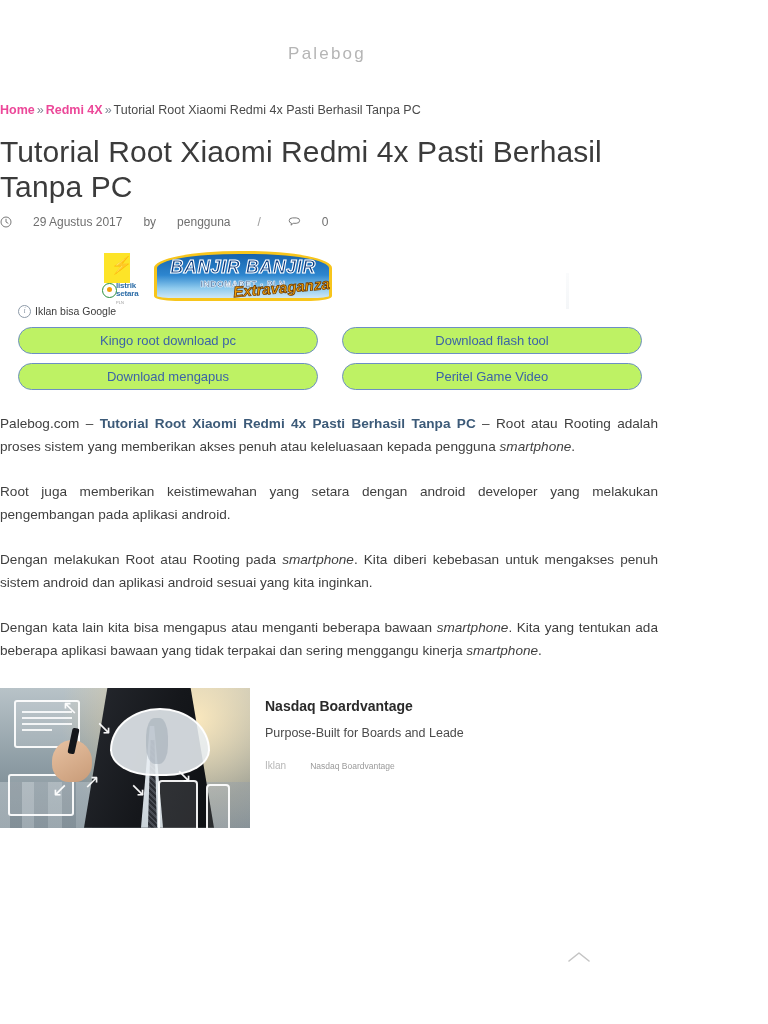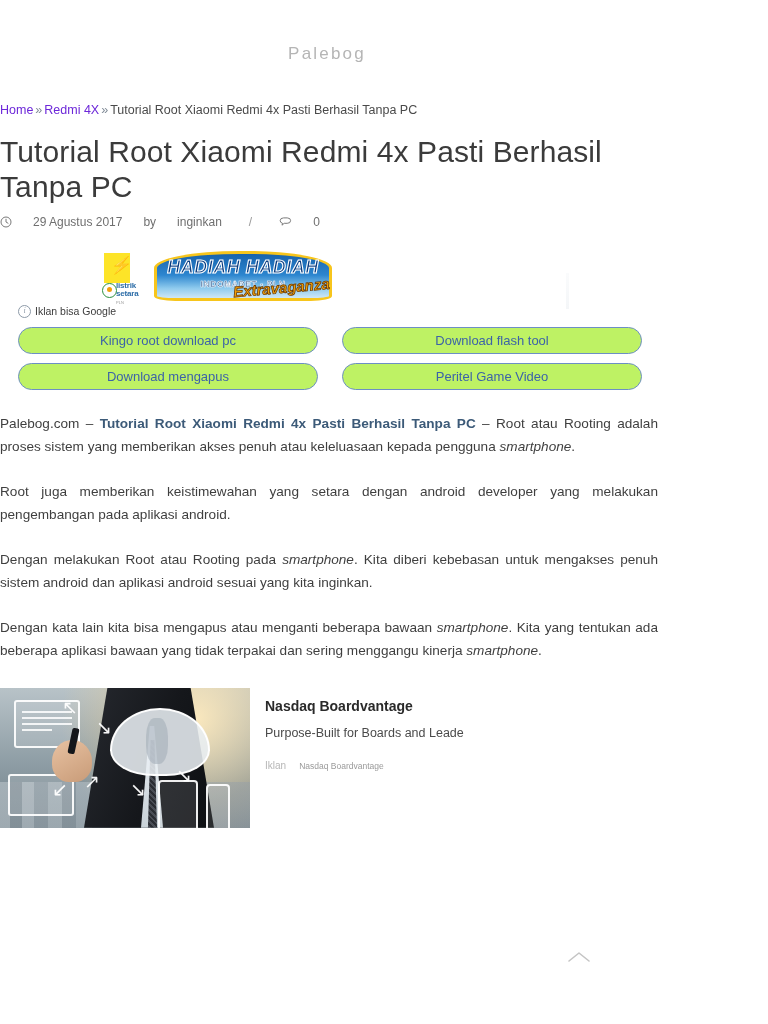--- a/index.html
+++ b/index.html
@@ -43,22 +43,23 @@
 
   
   .breadcrumb {
     font-size: 12.5px;
     color: #5b6570;
     line-height: 1.4;
     margin-bottom: 14px;
     white-space: nowrap;
   }
   .breadcrumb a {
-    color: #6d28d9;
+    color: #ec4899;
     text-decoration: none;
+    font-weight: bold;
   }
   .breadcrumb .sep {
     color: #7d8894;
     padding: 0 2px;
   }
   .breadcrumb .current {
     color: #4a4a4a;
   }
 
   
@@ -410,21 +411,21 @@
     margin-bottom: 12px;
   }
   .ad-sub {
     font-size: 12.5px;
     color: #4a4a4a;
     margin-bottom: 20px;
   }
   .ad-foot {
     display: flex;
     align-items: baseline;
-    gap: 13px;
+    gap: 24px;
   }
   .ad-foot .tag {
     font-size: 10px;
     color: #b6b6b6;
   }
   .ad-foot .adv {
     font-size: 8.5px;
     color: #9a9a9a;
   }
 
@@ -458,21 +459,21 @@
 
     <div class="post-meta">
       <span class="icon">
         <svg width="12" height="12" viewBox="0 0 12 12">
           <circle cx="6" cy="6" r="5" fill="none" stroke="#7a7a7a" stroke-width="1"></circle>
           <path d="M6 3.2 V6 L8 7.2" fill="none" stroke="#7a7a7a" stroke-width="1" stroke-linecap="round"></path>
         </svg>
       </span>
       <span>29 Agustus 2017</span>
       <span>by</span>
-      <span>inginkan</span>
+      <span>pengguna</span>
       <span class="divider">/</span>
       <span class="icon">
         <svg width="13" height="12" viewBox="0 0 13 12">
           <path d="M1.2 4.6a3.4 2.7 0 0 1 3.4-2.7h3.6a3.4 2.7 0 0 1 0 5.4H5.2L3 9.2l.5-1.9a3.4 2.7 0 0 1-2.3-2.7z" fill="none" stroke="#7a7a7a" stroke-width="1"></path>
         </svg>
       </span>
       <span>0</span>
     </div>
 
     <div class="ad-top">
@@ -484,21 +485,21 @@
           <div class="circ"></div>
           <div class="lp">
             <span>listrik</span>
             <span>setara</span>
             <small>PLN</small>
           </div>
         </div>
 
         <div class="ad-banner">
           <div class="arc"></div>
-          <div class="l1">HADIAH HADIAH</div>
+          <div class="l1">BANJIR BANJIR</div>
           <div class="l2">INDOMARET - PLN</div>
           <div class="l3">Extravaganza</div>
         </div>
 
         <div class="ad-ghost"></div>
       </div>
 
       <div class="ad-label">
         <span class="info">i</span>
         <span>Iklan bisa Google</span>

